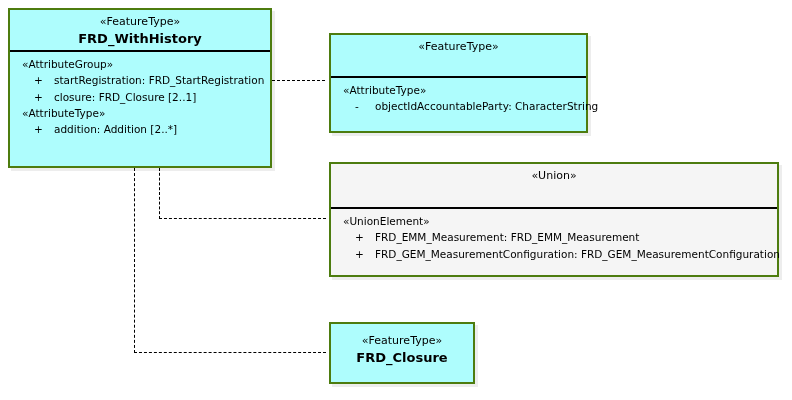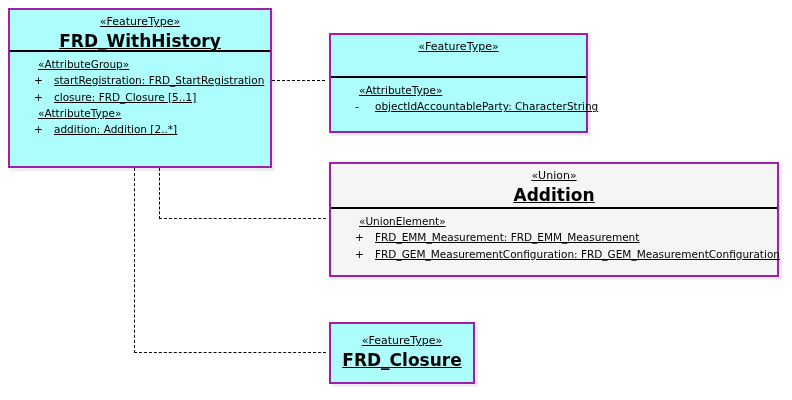--- a/index.html
+++ b/index.html
@@ -20,24 +20,23 @@
     position: absolute;
     left: 0; top: 0;
     width: 792px;
     height: 400px;
   }
 
   
   .uml-box {
     position: absolute;
     box-sizing: border-box;
-    border: 2px solid #a21caf;
+    border: 2px solid #4d7c0f;
     box-shadow: 3px 3px 0 0 rgba(0,0,0,0.07);
     overflow: visible;
-    text-decoration: underline;
   }
   .uml-box.cyan   { background: #aefdfd; }
   .uml-box.plain  { background: #f5f5f5; }
 
   .uml-header {
     box-sizing: border-box;
     width: 100%;
     border-bottom: 2px solid #000000;
     text-align: center;
     padding-top: 5px;
@@ -45,36 +44,36 @@
   }
   .uml-header.noline { border-bottom: none; }
 
   .stereo {
     font-size: 11px;
     color: #000;
     display: block;
     white-space: nowrap;
   }
   .clsname {
-    font-size: 17px;
+    font-size: 13px;
     font-weight: bold;
     color: #000;
     display: block;
     white-space: nowrap;
   }
   .clsname.underline { text-decoration: underline; }
 
   .uml-body {
     box-sizing: border-box;
     padding: 4px 0 4px 0;
   }
   .grp-stereo {
     font-size: 10.5px;
     color: #000;
-    padding-left: 28px;
+    padding-left: 12px;
     line-height: 1.55;
     white-space: nowrap;
   }
   .attr-row {
     display: block;
     font-size: 10.5px;
     color: #000;
     line-height: 1.55;
     white-space: nowrap;
     padding-left: 24px;
@@ -137,21 +136,21 @@
     <div class="uml-header" style="height:42px;">
       <span class="stereo">«FeatureType»</span>
       <span class="clsname">FRD_WithHistory</span>
     </div>
     <div class="uml-body">
       <div class="grp-stereo">«AttributeGroup»</div>
       <div class="attr-row">
         <span class="attr-vis">+</span><span class="attr-txt">startRegistration: FRD_StartRegistration</span>
       </div>
       <div class="attr-row">
-        <span class="attr-vis">+</span><span class="attr-txt">closure: FRD_Closure [5..1]</span>
+        <span class="attr-vis">+</span><span class="attr-txt">closure: FRD_Closure [2..1]</span>
       </div>
       <div class="grp-stereo">«AttributeType»</div>
       <div class="attr-row">
         <span class="attr-vis">+</span><span class="attr-txt">addition: Addition [2..*]</span>
       </div>
     </div>
   </div>
 
   <div class="uml-box cyan" style="left:329px; top:33px; width:259px; height:100px;">
     <div class="uml-header" style="height:43px;">
@@ -161,21 +160,20 @@
       <div class="grp-stereo">«AttributeType»</div>
       <div class="attr-row">
         <span class="attr-vis">-</span><span class="attr-txt">objectIdAccountableParty: CharacterString</span>
       </div>
     </div>
   </div>
 
   <div class="uml-box plain" style="left:329px; top:162px; width:450px; height:115px;">
     <div class="uml-header" style="height:45px;">
       <span class="stereo">«Union»</span>
-      <span class="clsname underline">Addition</span>
     </div>
     <div class="uml-body">
       <div class="grp-stereo">«UnionElement»</div>
       <div class="attr-row">
         <span class="attr-vis">+</span><span class="attr-txt">FRD_EMM_Measurement: FRD_EMM_Measurement</span>
       </div>
       <div class="attr-row">
         <span class="attr-vis">+</span><span class="attr-txt">FRD_GEM_MeasurementConfiguration: FRD_GEM_MeasurementConfiguration</span>
       </div>
     </div>

